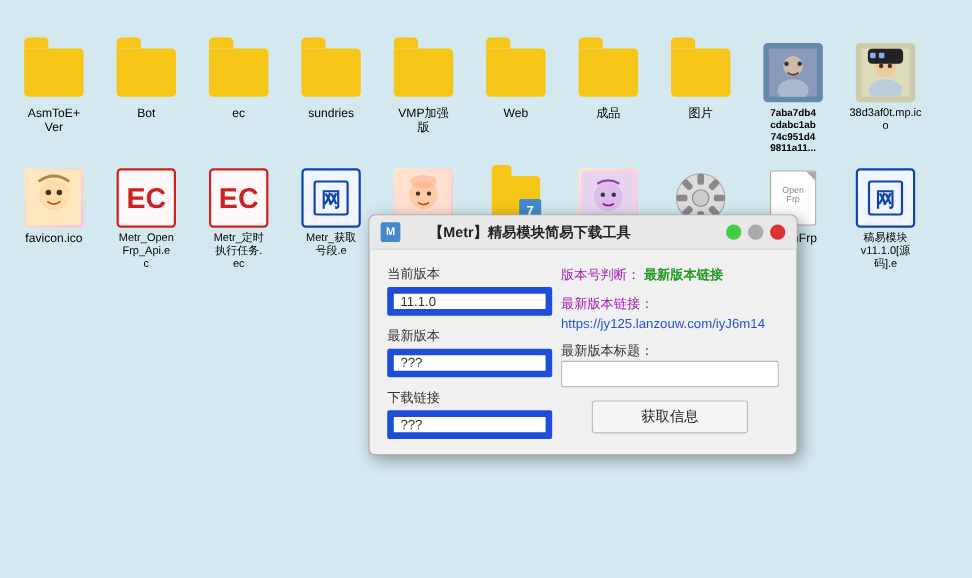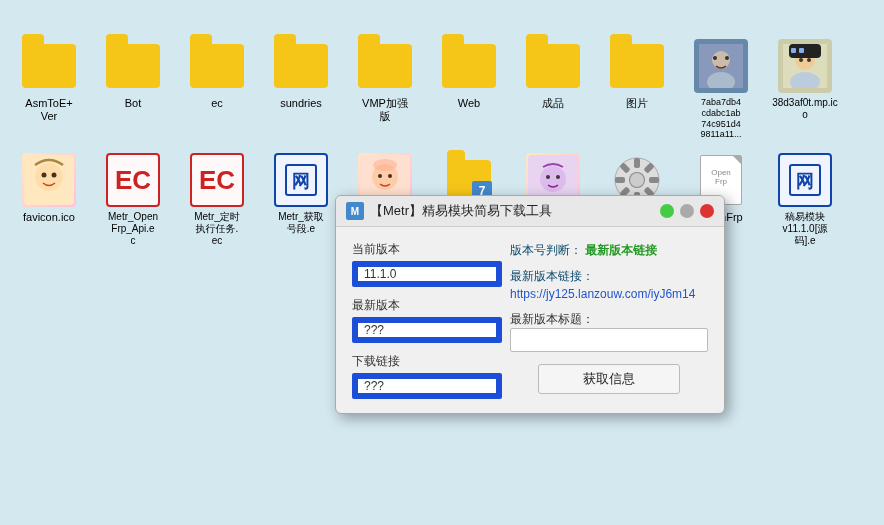--- a/index.html
+++ b/index.html
@@ -155,21 +155,22 @@
       display: flex;
       align-items: center;
       justify-content: center;
       font-weight: bold;
     }
 
     .titlebar-text {
       flex: 1;
       font-size: 13px;
       color: #222;
-      font-weight: 400;
+      font-weight: 700;
+      margin-left: 20px;
     }
 
     .titlebar-buttons {
       display: flex;
       gap: 6px;
       align-items: center;
     }
 
     .tb-btn {
       width: 14px;
@@ -221,21 +222,21 @@
       gap: 8px;
     }
 
     .status-line {
       font-size: 12px;
       color: #333;
       line-height: 1.5;
     }
 
     .status-line .label {
-      color: #0c4a6e;
+      color: #a21caf;
       text-align: center;
     }
     .status-line .value-green {
       color: #229922;
       font-weight: bold;
     }
     .status-line .value-link {
       color: #2255cc;
     }
 
@@ -374,21 +375,21 @@
           <svg width="44" height="44" viewBox="0 0 44 44">
             <rect width="44" height="44" fill="#8899bb"></rect>
             <circle cx="22" cy="16" r="9" fill="#ccbbaa"></circle>
             <ellipse cx="22" cy="38" rx="14" ry="10" fill="#aabbcc"></ellipse>
             <circle cx="16" cy="14" r="2" fill="#333"></circle>
             <circle cx="28" cy="14" r="2" fill="#333"></circle>
             <path d="M17 22 Q22 26 27 22" stroke="#663322" stroke-width="1.5" fill="none"></path>
           </svg>
         </div>
       </div>
-      <div class="icon-label" style="font-size:9px;">7aba7db4<br>cdabc1ab<br>74c951d4<br>9811a11...</div>
+      <div class="icon-label" style="font-size:9px;font-weight:bold;">7aba7db4<br>cdabc1ab<br>74c951d4<br>9811a11...</div>
     </div>
 
     <div class="desktop-icon">
       <div class="icon-img">
         <div class="avatar-box" style="background:#ccccaa;">
           <svg width="44" height="44" viewBox="0 0 44 44">
             <rect width="44" height="44" fill="#ddddbb"></rect>
             <circle cx="22" cy="16" r="10" fill="#eecc99"></circle>
             <rect x="6" y="0" width="32" height="14" rx="4" fill="#222"></rect>
             <rect x="8" y="4" width="5" height="5" rx="1" fill="#88aaee"></rect>

